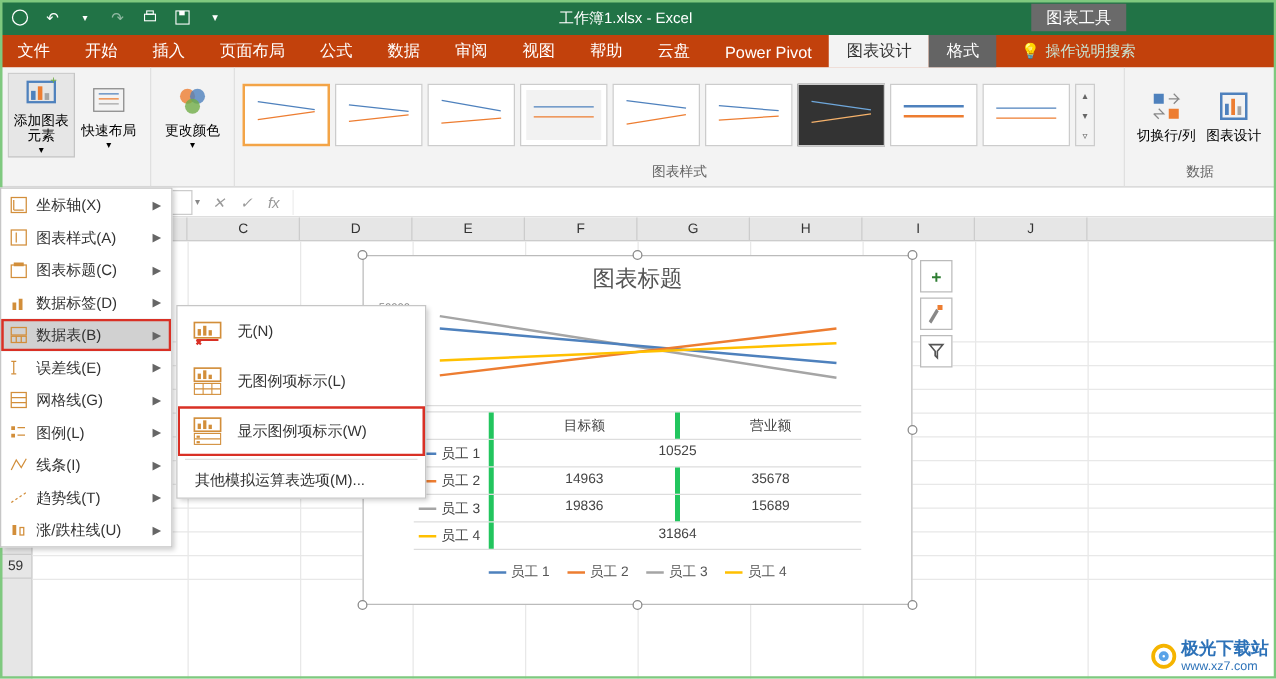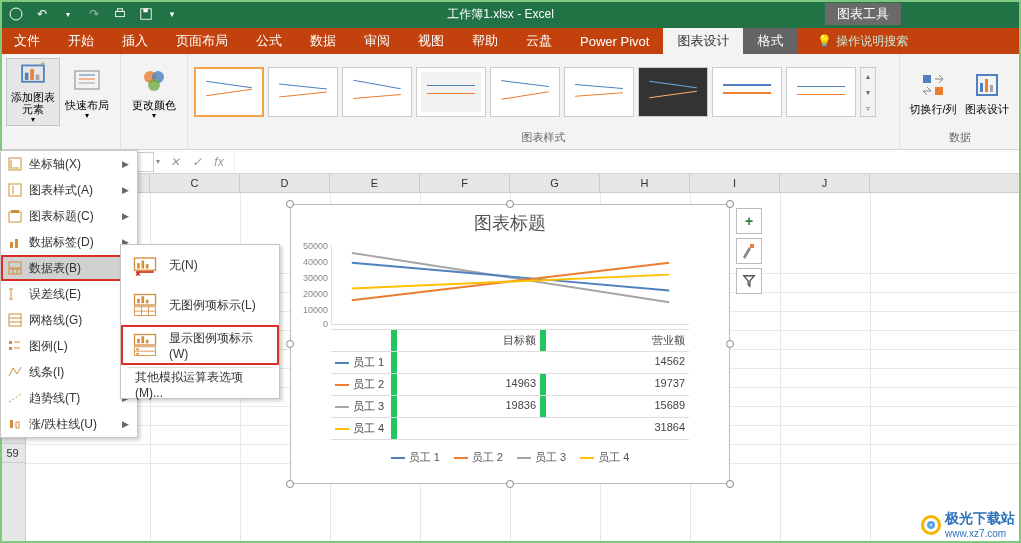--- a/index.html
+++ b/index.html
@@ -39,32 +39,32 @@
 .grid{position:absolute;left:26px;top:19px;right:0;bottom:0}
 .cell-line-v{position:absolute;top:0;bottom:0;width:1px;background:#e8e8e8}
 .cell-line-h{position:absolute;left:0;right:0;height:1px;background:#e8e8e8}
 .chart-obj{position:absolute;left:290px;top:30px;width:440px;height:280px;background:#fff;border:1px solid #bbb}
 .chart-handles .h{position:absolute;width:8px;height:8px;background:#fff;border:1px solid #888;border-radius:50%}
 .chart-title{text-align:center;font-size:18px;color:#555;padding:6px 0}
 .chart-plot{height:80px;margin:4px 40px;position:relative;border-left:1px solid #ddd;border-bottom:1px solid #ddd}
 .y-tick{position:absolute;left:-42px;font-size:9px;color:#888;width:38px;text-align:right}
 .data-table{margin:4px 40px;font-size:11px;color:#444}
 .dt-row{display:flex;border-top:1px solid #ddd}
-.dt-cell{flex:1;padding:3px 4px;text-align:right;border-left:6px solid #22c55e}
+.dt-cell{flex:1;padding:3px 4px;text-align:center;border-left:4px solid #22c55e}
 .dt-cell.first{flex:0 0 60px;text-align:left;border-left:none}
 .legend-key{display:inline-block;width:14px;height:2px;margin-right:4px;vertical-align:middle}
 .chart-legend{display:flex;justify-content:center;gap:14px;font-size:11px;color:#555;padding:6px 0}
 .side-btns{position:absolute;left:736px;top:34px;display:flex;flex-direction:column;gap:4px}
 .side-btn{width:26px;height:26px;border:1px solid #bbb;background:#fff;display:flex;align-items:center;justify-content:center;font-size:14px;color:#444}
 .menu1{position:absolute;left:0;top:150px;width:138px;background:#fff;border:1px solid #c6c6c6;box-shadow:2px 2px 4px rgba(0,0,0,.2);z-index:10}
 .menu1-item{height:26px;display:flex;align-items:center;padding:0 8px 0 6px;font-size:12px;color:#333;cursor:pointer;gap:6px}
 .menu1-item.hl{background:#d1d1d1;box-shadow:0 0 0 2px #d93025 inset}
 .menu1-item .arrow{margin-left:auto;font-size:9px;color:#666}
 .m-ico{width:16px;height:16px;flex-shrink:0}
-.menu2{position:absolute;left:120px;top:244px;width:160px;background:#fff;border:1px solid #c6c6c6;box-shadow:2px 2px 4px rgba(0,0,0,.2);z-index:11}
+.menu2{position:absolute;left:141px;top:244px;width:200px;background:#fff;border:1px solid #c6c6c6;box-shadow:2px 2px 4px rgba(0,0,0,.2);z-index:11}
 .menu2-big{height:40px;display:flex;align-items:center;padding:0 10px;gap:10px;font-size:12px;color:#333;cursor:pointer}
 .menu2-big.hl{box-shadow:0 0 0 2px #d93025 inset}
 .menu2-sep{height:1px;background:#e0e0e0;margin:2px 6px}
 .menu2-foot{height:28px;display:flex;align-items:center;padding:0 14px;font-size:12px;color:#333;cursor:pointer}
 .m2-ico{width:28px;height:28px;flex-shrink:0}
 .green-border{position:absolute;left:0;top:0;width:1021px;height:543px;box-shadow:inset 0 0 0 2px #7fc97f;pointer-events:none}
 .watermark{position:absolute;right:6px;bottom:4px;font-size:12px;color:#7aa7d6;display:flex;align-items:center;gap:4px}
 .wm-ico{width:20px;height:20px;border-radius:50%;border:3px solid #f5b400;position:relative}
 .wm-ico::after{content:"";position:absolute;inset:3px;border:3px solid #5aa3e8;border-radius:50%}
 .formula-row{display:flex;align-items:center;height:24px}
@@ -334,26 +334,26 @@
       </svg>
     </div>
     <div class="data-table">
       <div class="dt-row">
         <div class="dt-cell first"></div>
         <div class="dt-cell">目标额</div>
         <div class="dt-cell">营业额</div>
       </div>
       <div class="dt-row">
           <div class="dt-cell first"><span class="legend-key" style="background:#4e81bd"></span><span>员工 1</span></div>
-          <div class="dt-cell">14562</div>
+          <div class="dt-cell">10525</div>
         </div>
       <div class="dt-row">
           <div class="dt-cell first"><span class="legend-key" style="background:#ed7d31"></span><span>员工 2</span></div>
           <div class="dt-cell">14963</div>
-          <div class="dt-cell">19737</div>
+          <div class="dt-cell">35678</div>
         </div>
       <div class="dt-row">
           <div class="dt-cell first"><span class="legend-key" style="background:#a5a5a5"></span><span>员工 3</span></div>
           <div class="dt-cell">19836</div>
           <div class="dt-cell">15689</div>
         </div>
       <div class="dt-row" style="border-bottom:1px solid #ddd">
           <div class="dt-cell first"><span class="legend-key" style="background:#ffc000"></span><span>员工 4</span></div>
           <div class="dt-cell">31864</div>
         </div>

